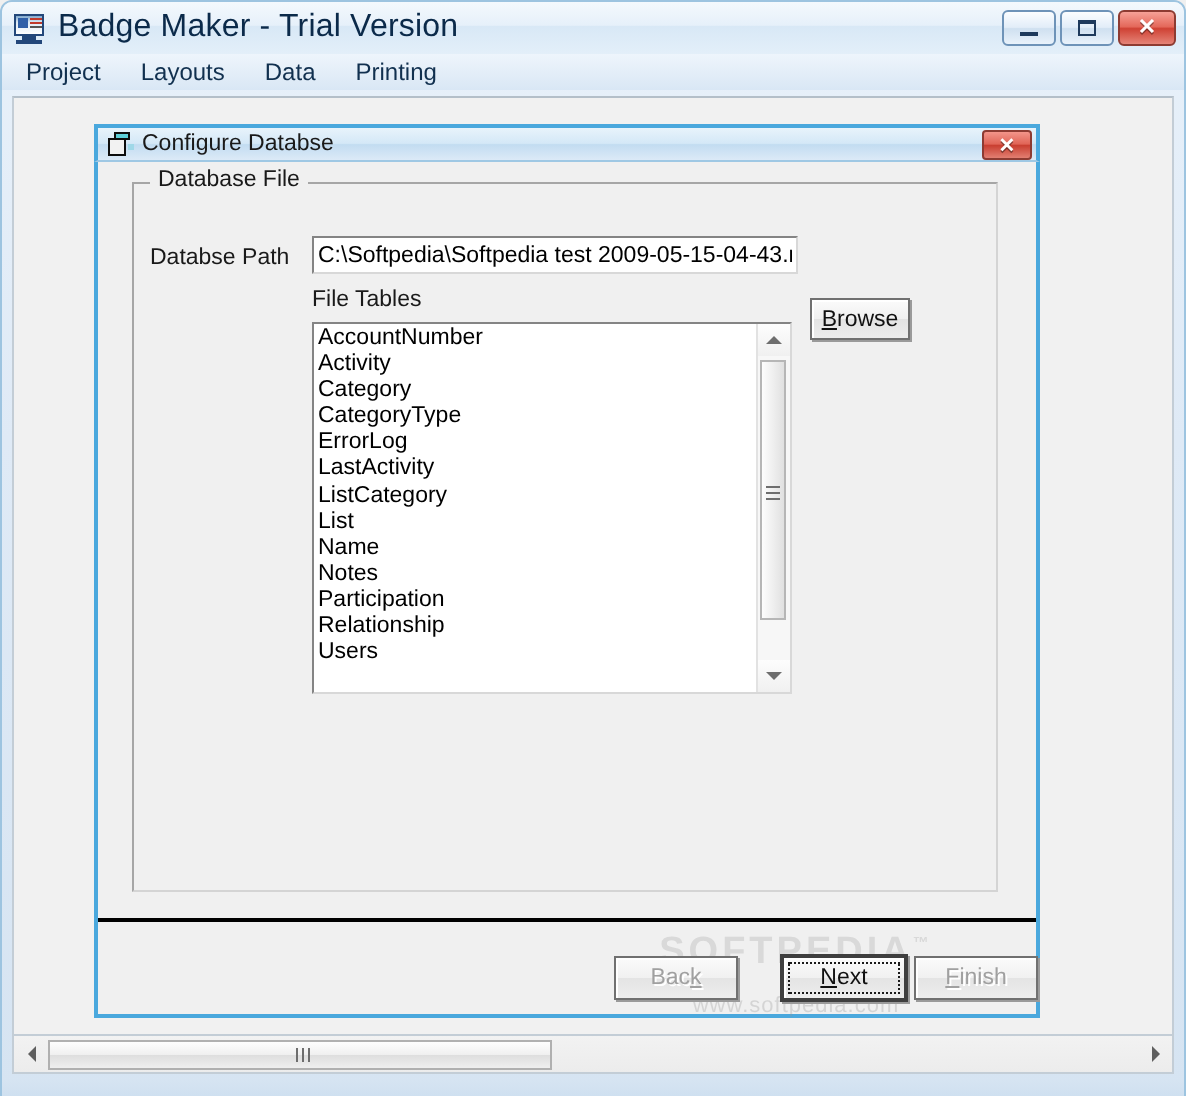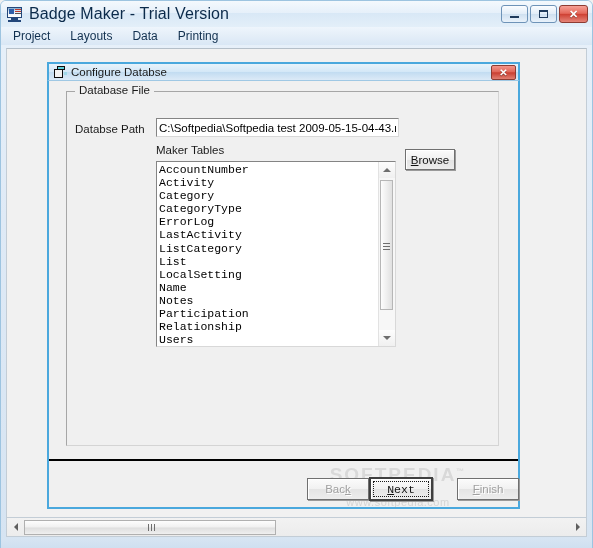--- a/index.html
+++ b/index.html
@@ -324,21 +324,20 @@
     border: 1px solid #848484;
     border-right-color: #d8d8d8;
     border-bottom-color: #d8d8d8;
     overflow: hidden;
     display: flex;
   }
   .lb-items {
     flex: 1 1 auto;
     padding: 1px 0 0 2px;
     overflow: hidden;
-    font-family: Liberation Mono, monospace;
   }
   .lb-item {
     font-size: 11.5px;
     color: #000;
     line-height: 13.1px;
     height: 13.1px;
     white-space: nowrap;
     overflow: hidden;
   }
   
@@ -460,21 +459,21 @@
     height: 24px;
     top: 396px;
   }
   .wizbtn.default .focusrect {
     position: absolute;
     left: 2px; top: 2px; right: 2px; bottom: 2px;
     border: 1px dotted #1a1a1a;
   }
   .wizbtn u { text-decoration: underline; }
   .btn-back   { left: 258px; }
-  .btn-next   { left: 320px; font-family: Liberation Mono, monospace; }
+  .btn-next   { left: 341px; }
   .btn-finish { left: 408px; }
 
   
   .hscroll {
     position: absolute;
     left: 6px; top: 518px;
     width: 581px;
     height: 19px;
     box-sizing: border-box;
     background: linear-gradient(to bottom, #f2f2f2, #ececec);
@@ -596,33 +595,32 @@
           <span class="groupbox-legend">Database File</span>
 
           <span class="lbl-db-path">Databse Path</span>
 
           <input class="path-input" type="text" readonly="" value="C:\Softpedia\Softpedia test 2009-05-15-04-43.md" style="">
 
           <div class="browse-btn">
             <span><u>B</u>rowse</span>
           </div>
 
-          <span class="lbl-data-tables">Maker Tables</span>
+          <span class="lbl-data-tables">File Tables</span>
 
           <div class="listbox">
             <div class="lb-items">
               <div class="lb-item">AccountNumber</div>
               <div class="lb-item">Activity</div>
               <div class="lb-item">Category</div>
               <div class="lb-item">CategoryType</div>
               <div class="lb-item">ErrorLog</div>
               <div class="lb-item">LastActivity</div>
               <div class="lb-item">ListCategory</div>
               <div class="lb-item">List</div>
-              <div class="lb-item">LocalSetting</div>
               <div class="lb-item">Name</div>
               <div class="lb-item">Notes</div>
               <div class="lb-item">Participation</div>
               <div class="lb-item">Relationship</div>
               <div class="lb-item">Users</div>
             </div>
             <div class="lb-scroll">
               <div class="sb-arrow">
                 <span class="tri-up"></span>
               </div>

